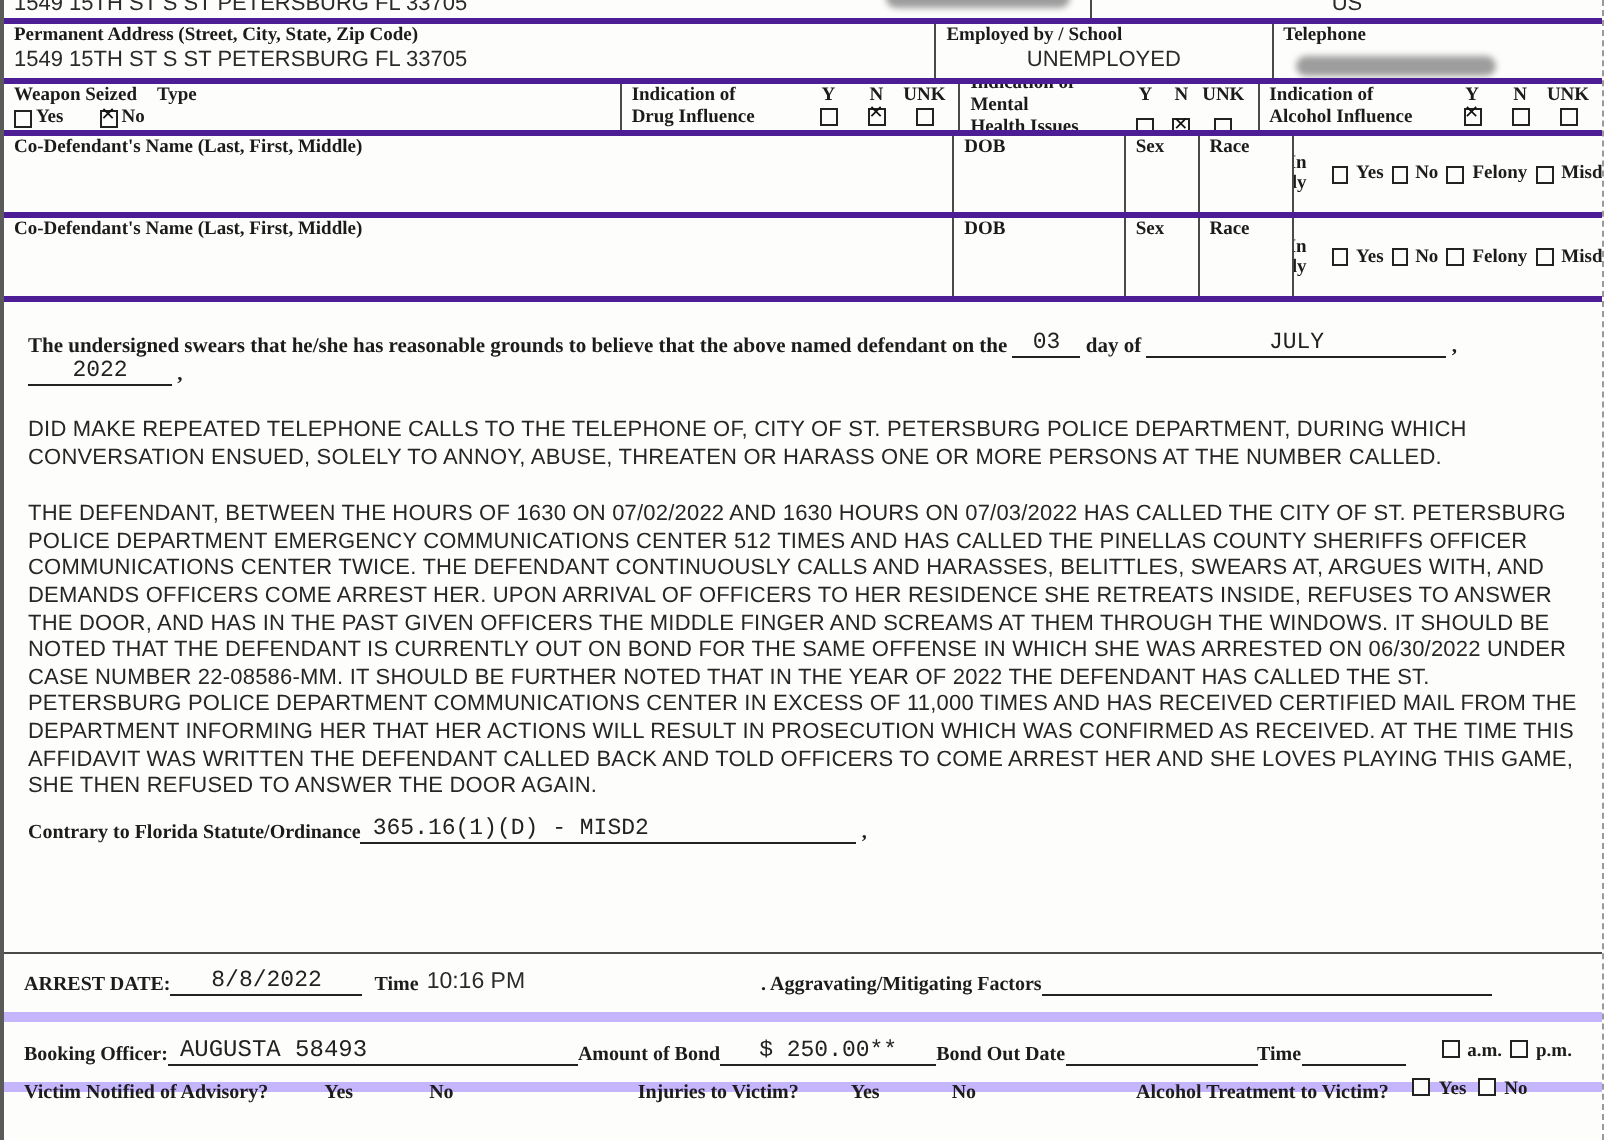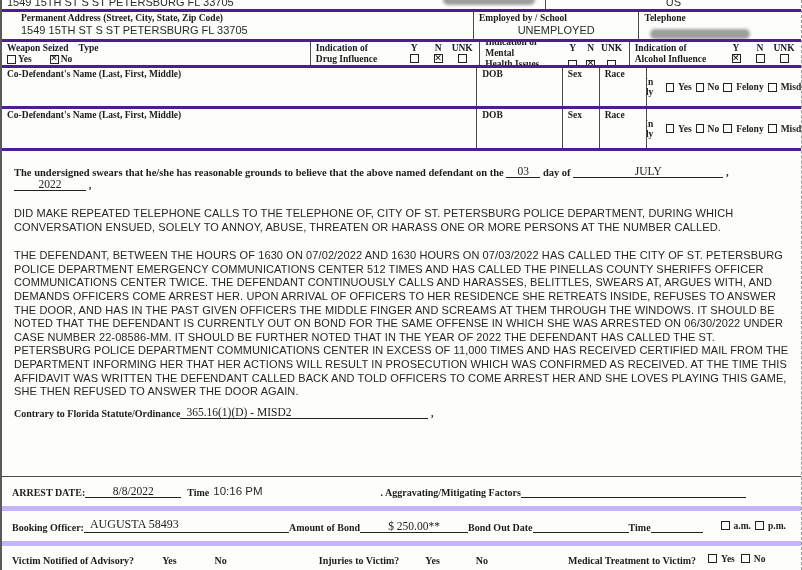--- a/index.html
+++ b/index.html
@@ -32,21 +32,21 @@
   
   .custody { display:flex; flex-direction:row; justify-content:center; gap:4px; padding-left:10px;text-align:right; }
   .custline { display:flex; align-items:center; gap:4px; font-weight:bold; font-size:9.5px; }
 
   
   .redact { display:inline-block; height:10px; background:#9d9d9d; border-radius:5px; filter:blur(1.6px); vertical-align:middle; }
 
   
   .stmt { padding:6px 12px 0 12px; border-bottom:1px solid #4a4a4a; height:326px; }
   .swear { font-weight:bold; font-size:10.5px; margin-top:8px; }
-  .uf { display:inline-block; border-bottom:1px solid #222; text-align:center; font-family:Liberation Serif, serif; font-weight:normal; font-size:11.5px; color:#222; vertical-align:bottom; padding:0 4px; }
+  .uf { display:inline-block; border-bottom:1px solid #222; text-align:center; font-family:Liberation Mono, monospace; font-weight:normal; font-size:11.5px; color:#222; vertical-align:bottom; padding:0 4px; }
   .para { font-family:"Liberation Sans", sans-serif; font-size:11px; line-height:13.6px; color:#262626; letter-spacing:0.1px; }
   .approxline { margin-top:20px; font-weight:bold; font-size:10.5px; }
   .bottomline { display:flex; align-items:flex-end; padding:0 10px; border-bottom:5px solid #c4b5fd; }
   .bottomline .lbl2 { font-weight:bold; font-size:10px; }
   .vno { font-weight:bold; font-size:10px; }
 </style>
 </head>
 <body>
 
 <div class="page">
@@ -56,21 +56,21 @@
       <span class="val">1549 15TH ST S ST PETERSBURG FL 33705</span>
     </div>
     <div class="cell" style="width:112px; border-right:none; text-align:center;">
       <span class="redact" style="width:92px;"></span>
     </div>
     <div class="cell" style="width:257px; border-left:1px solid #4a4a4a; text-align:center;">
       <span class="val">US</span>
     </div>
   </div>
 
-  <div class="row" style="height:30px;padding-left:14px;">
+  <div class="row" style="height:30px;">
     <div class="cell" style="width:468px;">
       <div class="lbl">Permanent Address (Street, City, State, Zip Code)</div>
       <div class="val">1549 15TH ST S ST PETERSBURG FL 33705</div>
     </div>
     <div class="cell" style="width:169px;">
       <div class="lbl">Employed by / School</div>
       <div class="val" style="text-align:center;">UNEMPLOYED</div>
     </div>
     <div class="cell" style="width:165px;">
       <div class="lbl">Telephone</div>
@@ -233,27 +233,27 @@
     <span class="lbl2">Bond Out Date</span>
     <span class="uf" style="min-width:96px;"></span>
     <span class="lbl2">Time</span>
     <span class="uf" style="min-width:52px;"></span>
     <span style="margin-left:18px;"><span class="cb"></span>
     <span class="cbl">a.m.</span></span>
     <span style="margin-left:4px;"><span class="cb"></span>
     <span class="cbl">p.m.</span></span>
   </div>
 
-  <div class="bottomline" style="height:24px; border-bottom:none; padding-bottom:4px;">
+  <div class="bottomline" style="height:24px; border-bottom:none; padding-bottom:18px;">
     <span class="vno">Victim Notified of Advisory?</span>
     <span class="vno" style="margin-left:28px;">Yes</span>
     <span class="vno" style="margin-left:38px;">No</span>
     <span class="vno" style="margin-left:92px;">Injuries to Victim?</span>
     <span class="vno" style="margin-left:26px;">Yes</span>
     <span class="vno" style="margin-left:36px;">No</span>
-    <span class="vno" style="margin-left:80px;">Medical Treatment to Victim?</span>
+    <span class="vno" style="margin-left:80px;">Alcohol Treatment to Victim?</span>
     <span style="margin-left:12px;"><span class="cb"></span>
     <span class="cbl">Yes</span></span>
     <span style="margin-left:6px;"><span class="cb"></span>
     <span class="cbl">No</span></span>
   </div>
 
 </div>
 
 </body></html>

